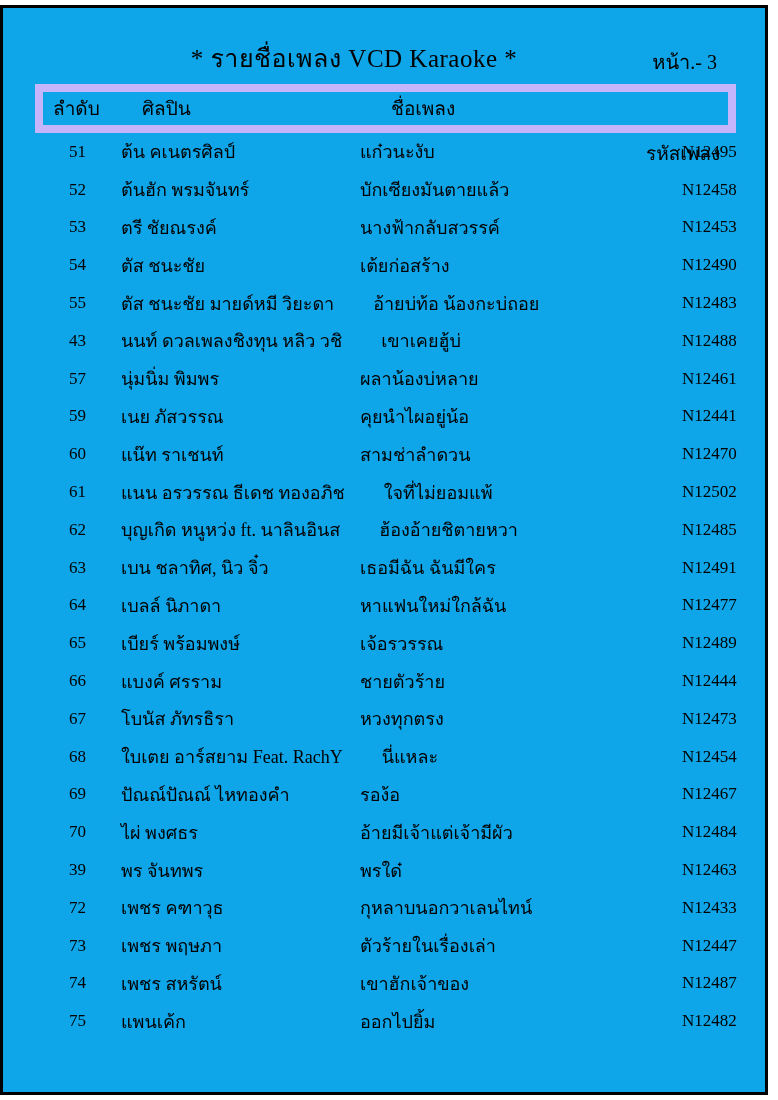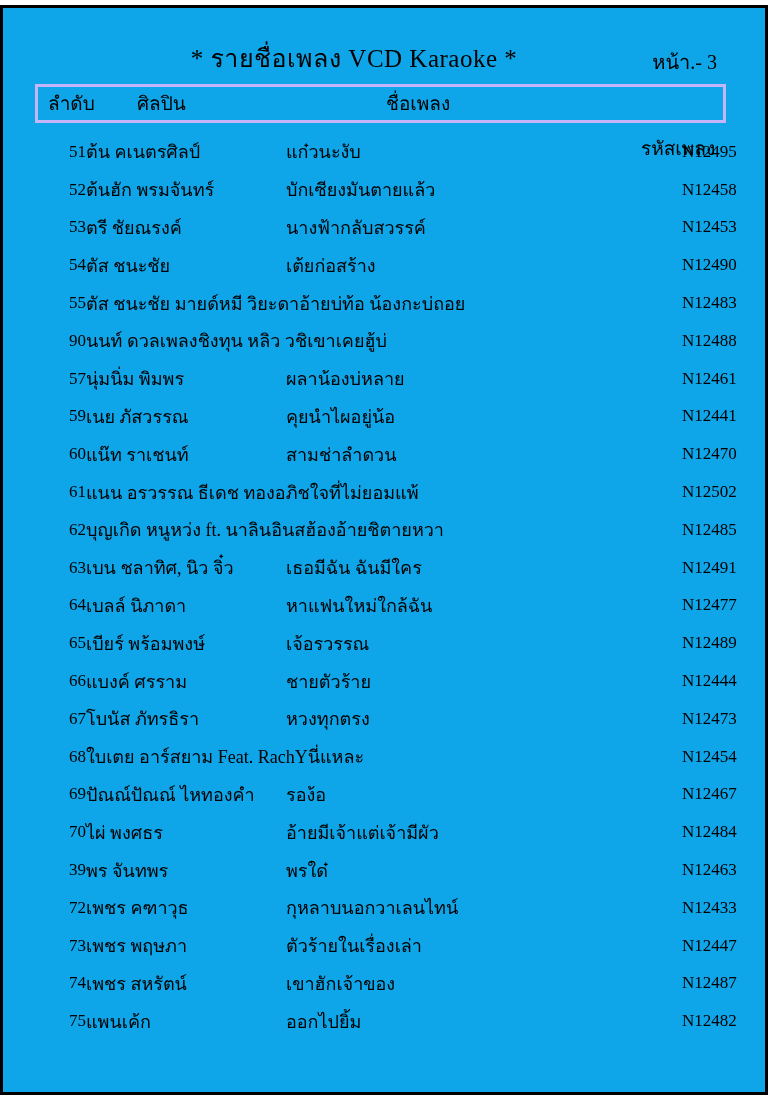--- a/index.html
+++ b/index.html
@@ -40,21 +40,21 @@
     top: 38px;
     font-size: 20px;
     white-space: nowrap;
   }
   .header-box {
     position: absolute;
     left: 32px;
     top: 76px;
     width: 685px;
     height: 33px;
-    border: 3px solid #c4b5fd;
+    border: 8px solid #c4b5fd;
   }
   .header-box span {
     position: absolute;
     top: 0;
     line-height: 33px;
     font-size: 19px;
     white-space: nowrap;
   }
   .h-no   { left: 10px;  }
   .h-artist { left: 71px; margin-left: 28px; }
@@ -73,29 +73,31 @@
     align-items: center;
     padding-left: 16px;
   }
   .cell-no {
     width: 67px;
     text-align: right;
     font-size: 17px;
     flex: none;
   }
   .cell-artist {
+    margin-left: 35px;
     min-width: 200px;
     font-size: 18px;
     white-space: nowrap;
     flex: none;
   }
   .cell-song {
     font-size: 18px;
     white-space: nowrap;
     flex: none;
+    margin-left: 39px;
   }
   .cell-code {
     position: absolute;
     left: 647px;
     top: 50%;
     transform: translateY(-50%);
     font-size: 17px;
     white-space: nowrap;
     margin-left: 32px;
   }
@@ -141,21 +143,21 @@
         <div class="cell-song">เต้ยก่อสร้าง</div>
         <div class="cell-code">N12490</div>
       </div>
       <div class="row">
         <div class="cell-no">55</div>
         <div class="cell-artist">ตัส ชนะชัย มายด์หมี วิยะดา</div>
         <div class="cell-song">อ้ายบ่ท้อ น้องกะบ่ถอย</div>
         <div class="cell-code">N12483</div>
       </div>
       <div class="row">
-        <div class="cell-no">90</div>
+        <div class="cell-no">43</div>
         <div class="cell-artist">นนท์ ดวลเพลงชิงทุน หลิว วชิ</div>
         <div class="cell-song">เขาเคยฮู้บ่</div>
         <div class="cell-code">N12488</div>
       </div>
       <div class="row">
         <div class="cell-no">57</div>
         <div class="cell-artist">นุ่มนิ่ม พิมพร</div>
         <div class="cell-song">ผลาน้องบ่หลาย</div>
         <div class="cell-code">N12461</div>
       </div>

